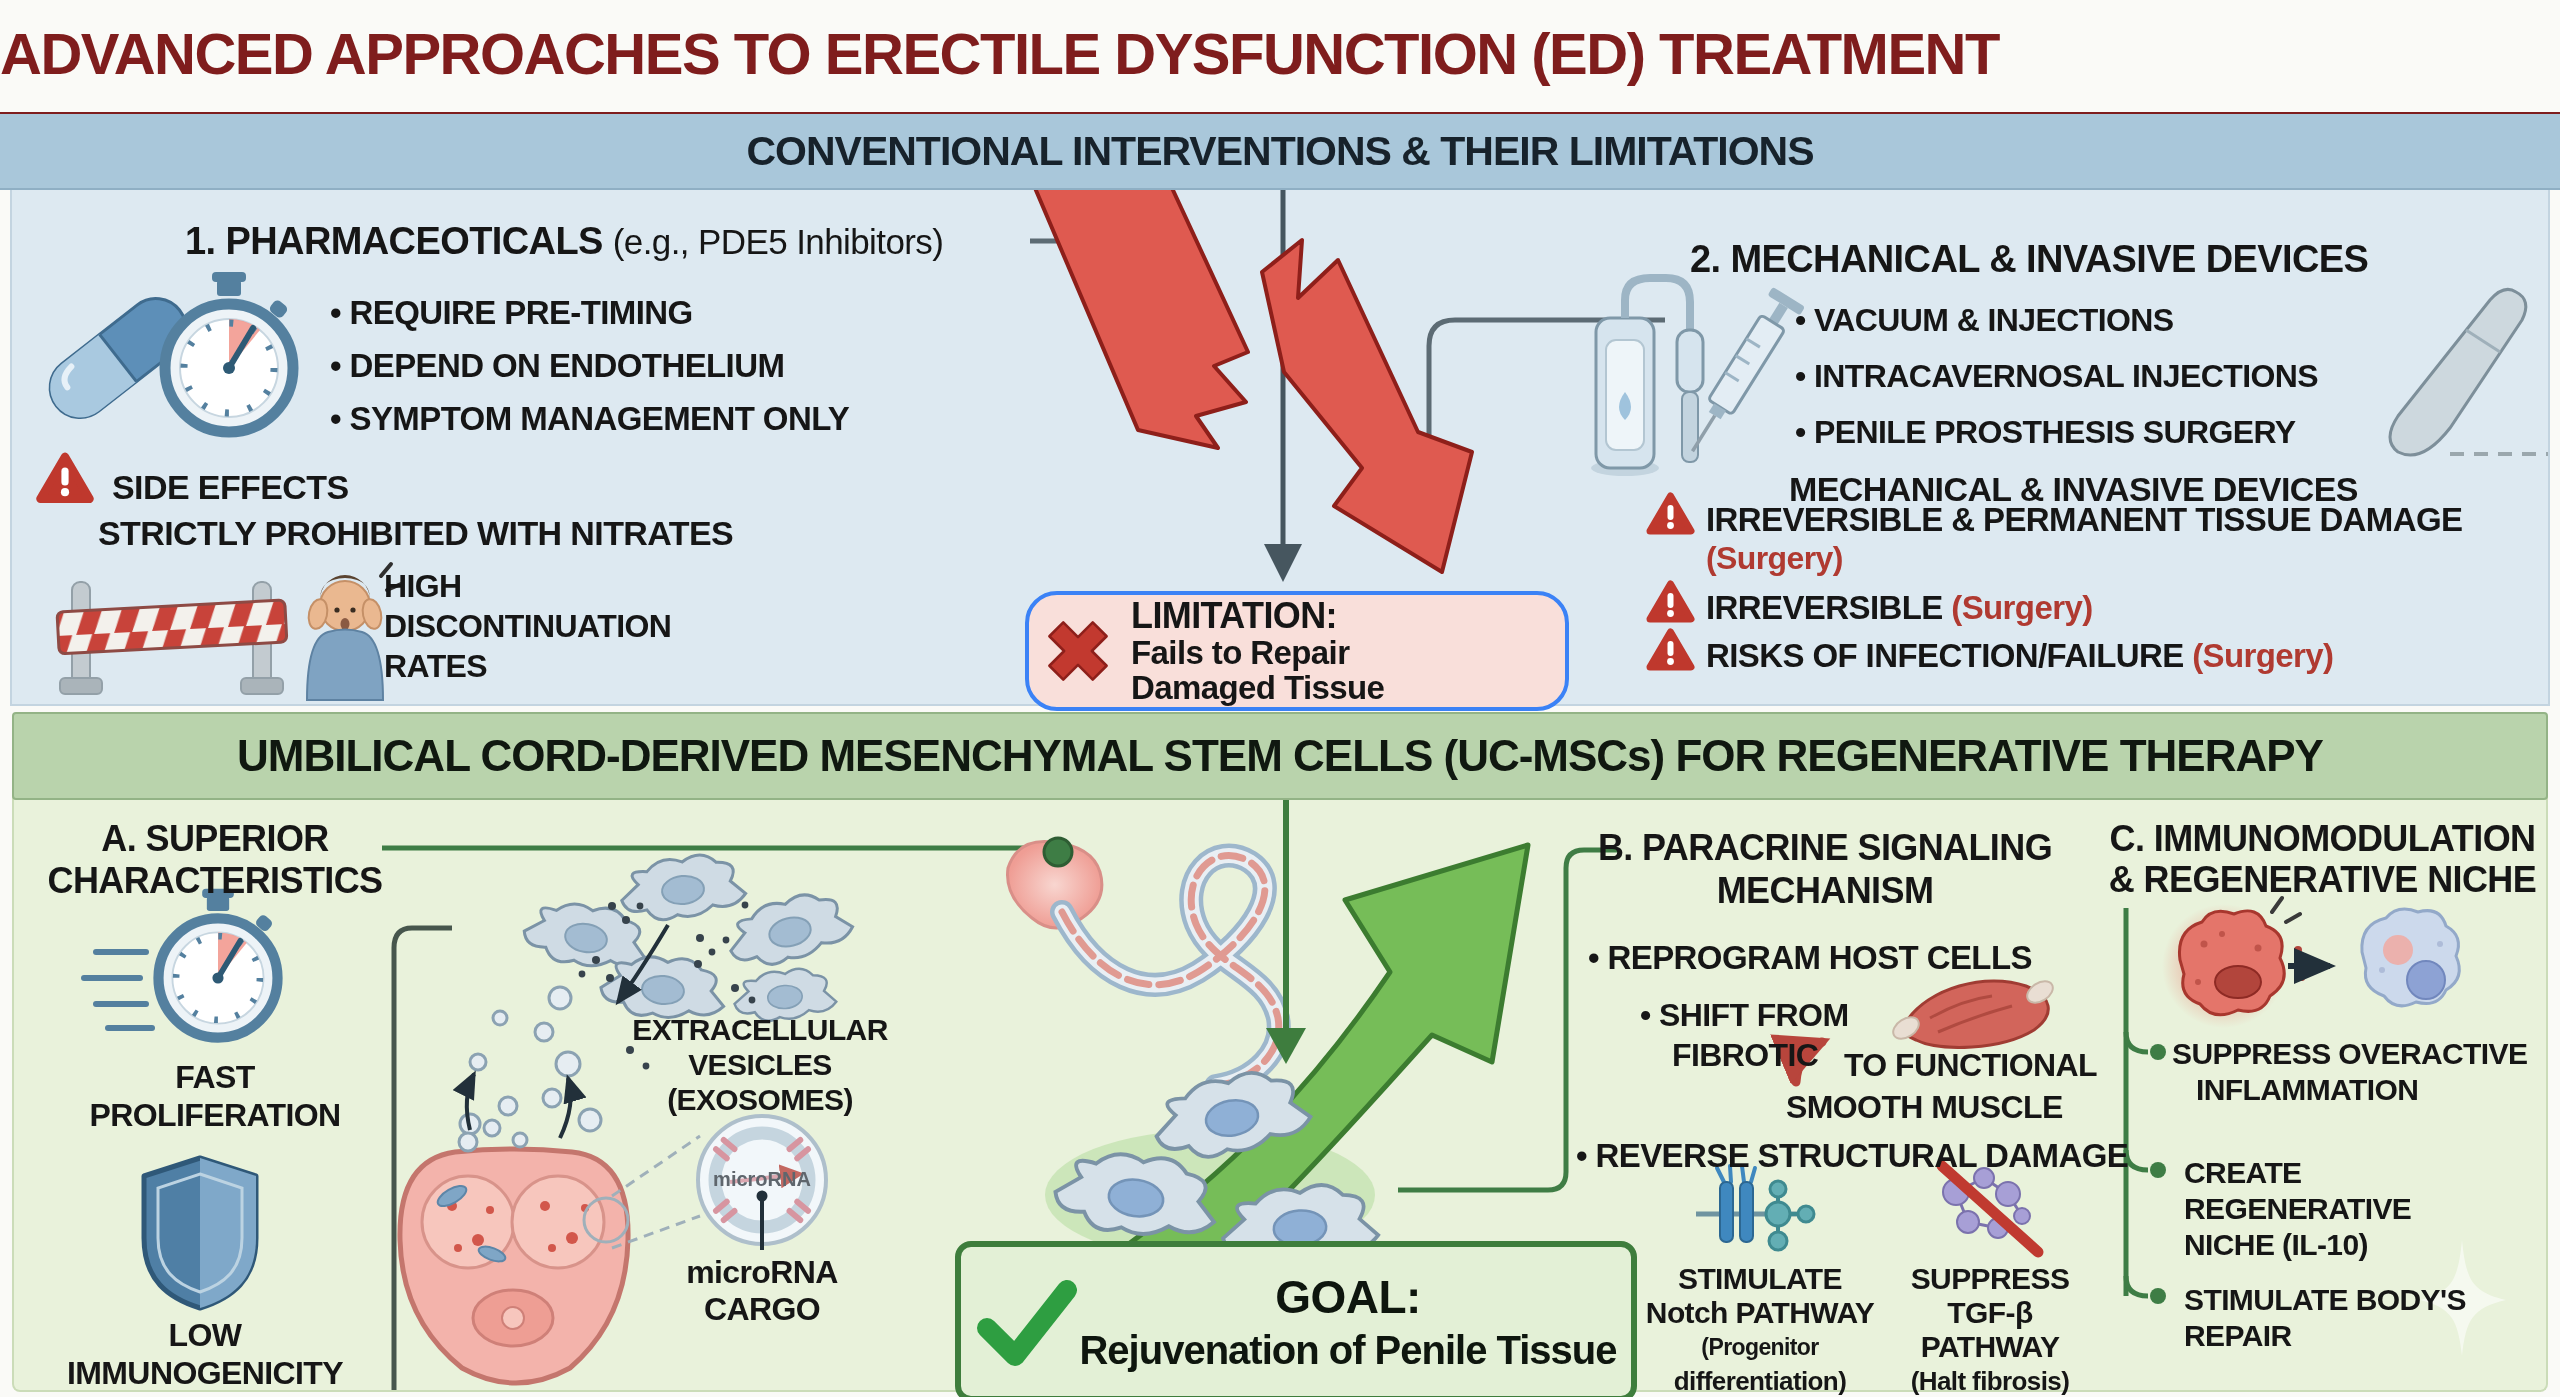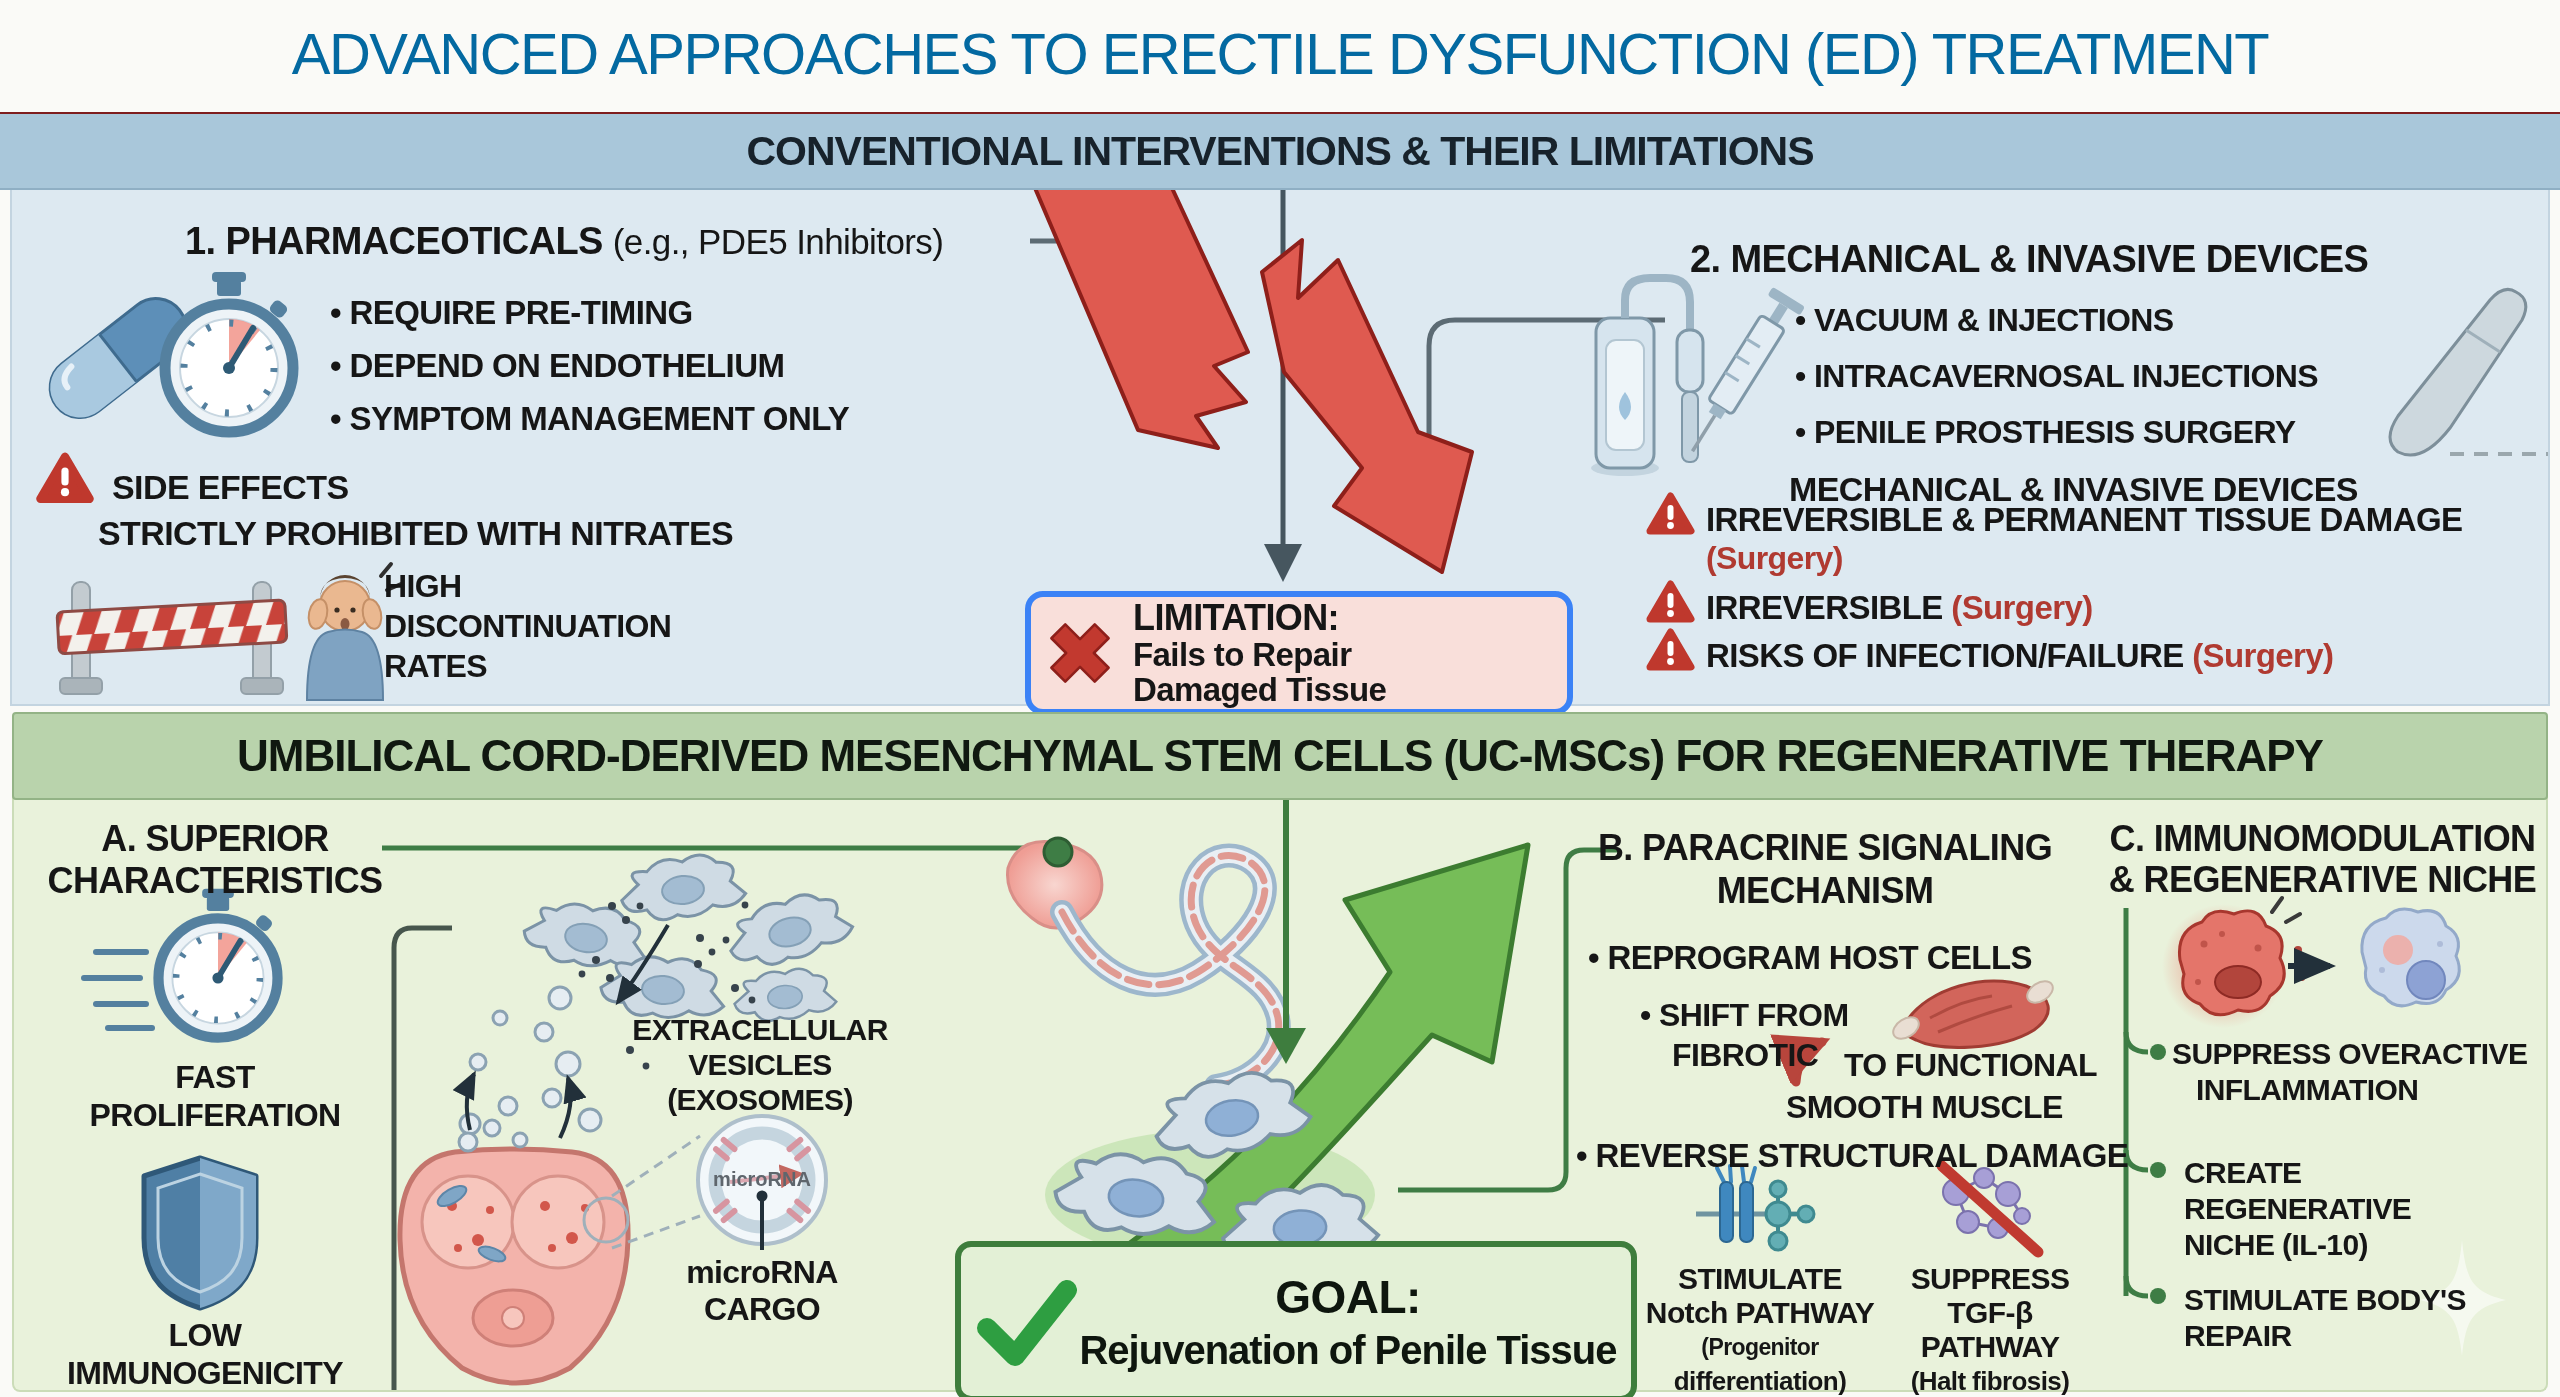--- a/index.html
+++ b/index.html
@@ -9,25 +9,25 @@
   .ctr{text-align:center;}
   .ln{display:block;}
   .band{position:absolute;left:0;right:0;display:flex;align-items:center;justify-content:center;z-index:5;}
   #band-blue{top:112px;height:74px;background:#a9c7da;border-top:2px solid #7f1d1d;border-bottom:2px solid #8fafc4;}
   #band-green{top:712px;height:84px;left:12px;right:12px;background:#b9d3ac;border:2px solid #93b386;border-radius:4px;}
   .band h2{margin:0;font-size:41px;letter-spacing:-1px;color:#17222b;}
   #band-green h2{color:#101810;font-size:44px;}
   #panel-blue{position:absolute;left:10px;right:10px;top:186px;height:518px;background:#dde9f1;border:2px solid #c3d4e0;border-top:none;z-index:1;}
   #panel-green{position:absolute;left:12px;right:12px;top:796px;height:594px;background:#e9f2db;border:2px solid #cbdcb8;border-top:none;border-radius:0 0 8px 8px;z-index:1;}
   #overlay{position:absolute;left:0;top:0;z-index:2;}
-  #page-title{position:absolute;left:0;right:0;top:20px;text-align:center;font-size:58px;font-weight:normal;letter-spacing:-1.5px;color:#0369a1;z-index:5;}
+  #page-title{position:absolute;left:0;right:0;top:20px;text-align:left;font-size:58px;font-weight:bold;letter-spacing:-1.5px;color:#7f1d1d;z-index:5;}
   .li::before{content:"• ";}
   .red{color:#b03a31;}
   .box{position:absolute;z-index:4;display:flex;align-items:center;}
-  #limitation-box{left:1025px;top:591px;width:516px;height:112px;background:#f9dfda;border:6px solid #3b82f6;border-radius:18px;padding:0 10px;}
+  #limitation-box{left:1025px;top:591px;width:516px;height:112px;background:#f9dfda;border:4px solid #3b82f6;border-radius:32px;padding:0 10px;}
   #limitation-box .txt{margin-left:14px;}
   #limitation-box .lt{font-size:36px;font-weight:bold;line-height:38px;letter-spacing:-0.6px;}
   #limitation-box .ll{font-size:33px;font-weight:bold;line-height:35px;letter-spacing:-0.6px;}
   #goal-box{left:955px;top:1241px;width:646px;height:149px;background:#e3f0d6;border:6px solid #3e7d3c;border-radius:16px;padding:0 12px;}
   #goal-box .txt{flex:1;text-align:center;}
   #goal-box .gt1{font-size:46px;font-weight:bold;letter-spacing:-0.5px;color:#0e160e;}
   #goal-box .gt2{font-size:40px;font-weight:bold;letter-spacing:-1px;color:#0e160e;margin-top:4px;}
 </style>
 </head>
 <body>

